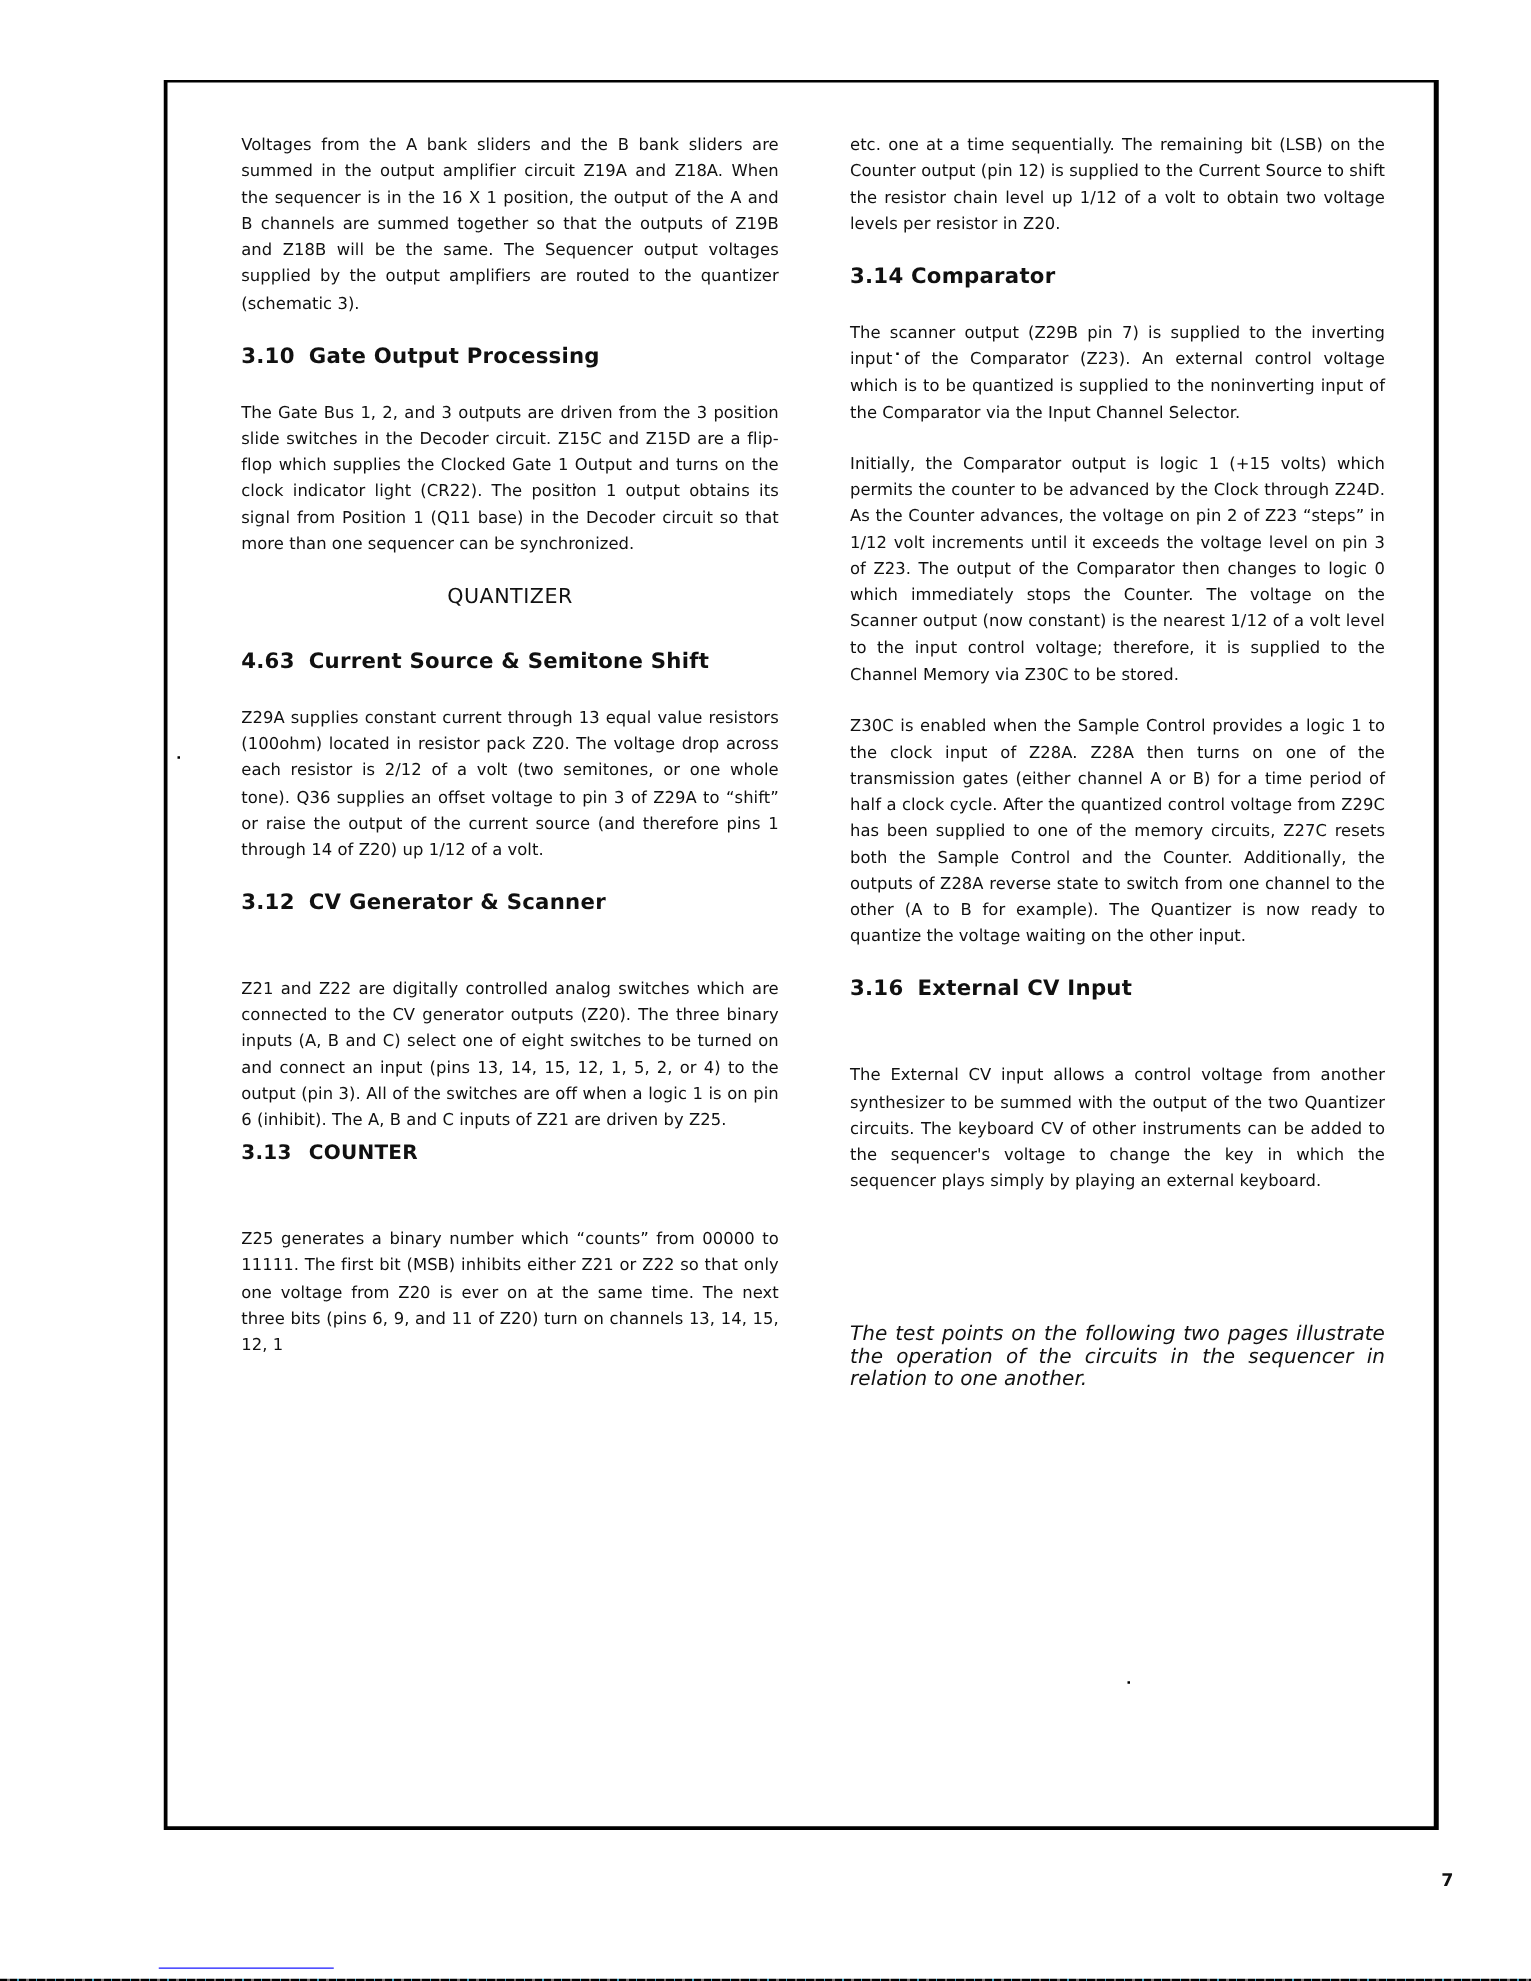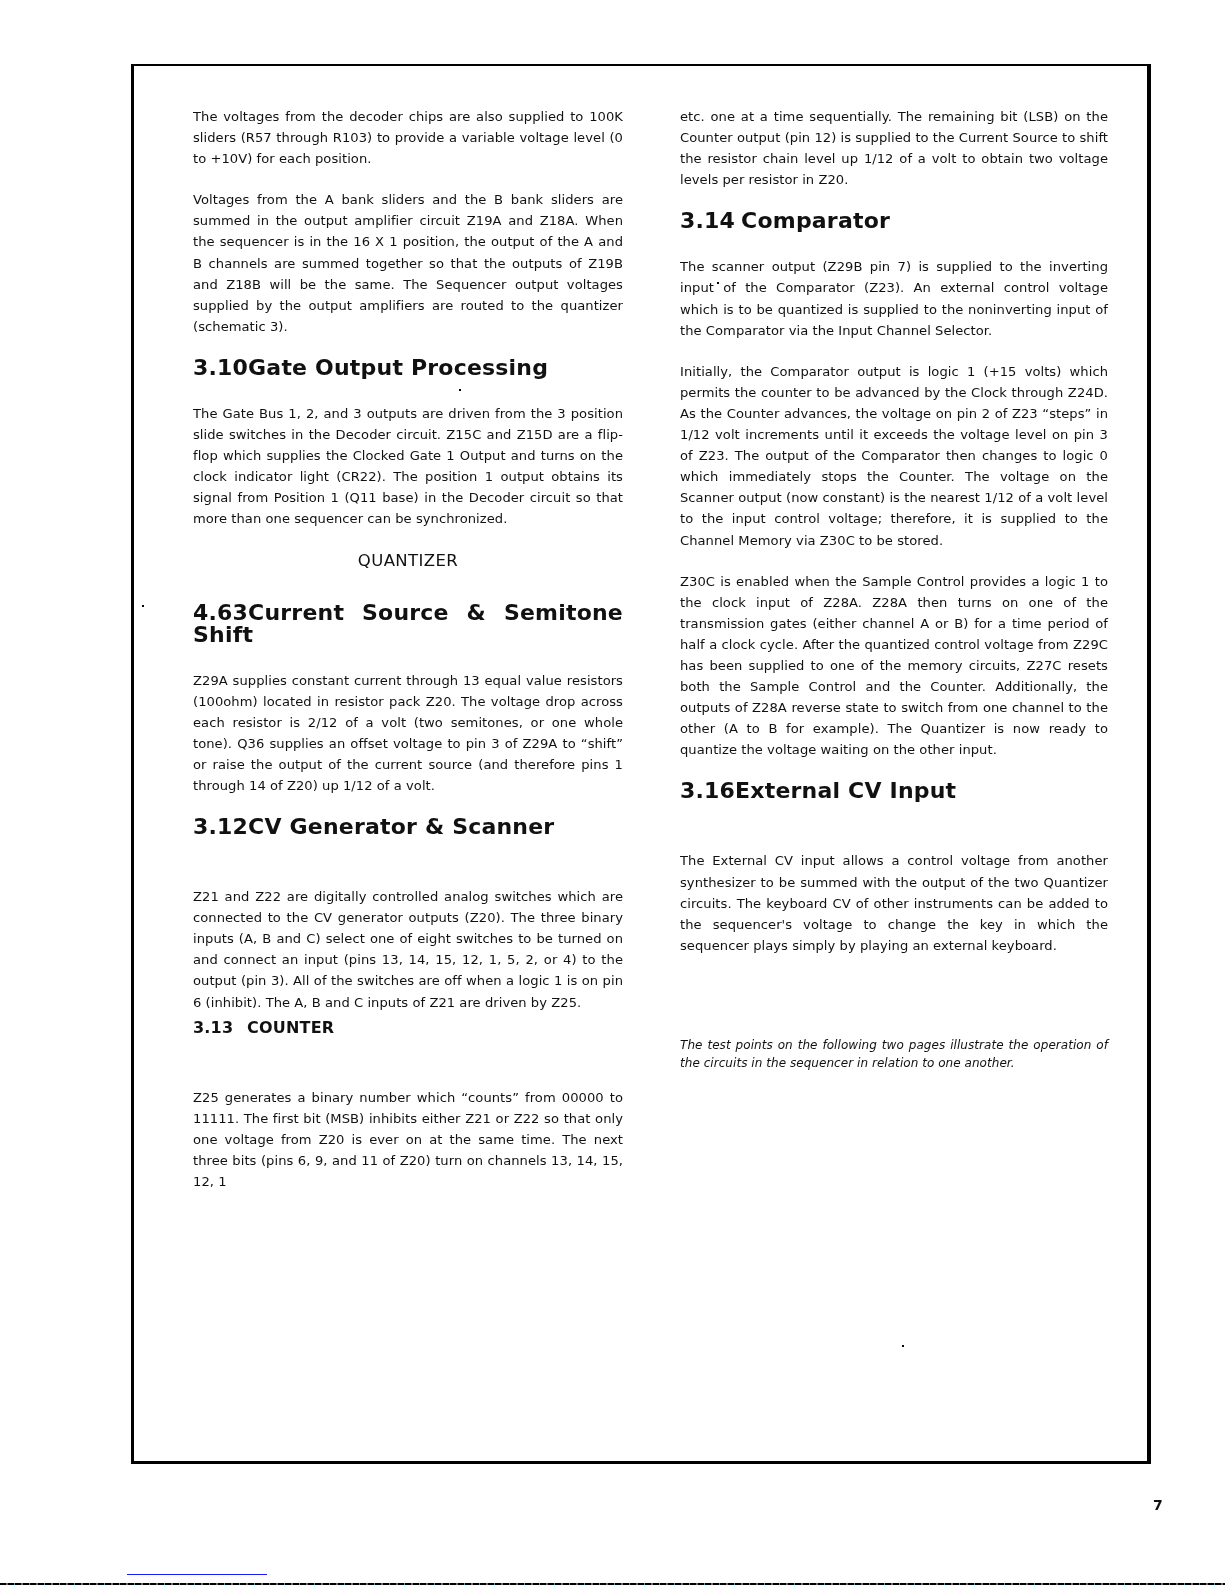--- a/index.html
+++ b/index.html
@@ -37,21 +37,21 @@
     letter-spacing: 0.05px;
   }
   .col-left { left: 193px; }
   .col-right { left: 680px; width: 428px; }
   .para {
     margin: 0 0 20px 0;
   }
   .para.tight { margin-bottom: 0; margin-top: 48px; }
   .heading {
     font-weight: bold;
-    font-size: 22px;
+    font-size: 17px;
     line-height: 22px;
     margin: 0 0 24px 0;
     letter-spacing: 0.2px;
   }
   .heading .num {
     display: inline-block;
     min-width: 54px;
   }
   .heading.compact .num { min-width: 0; margin-right: 6px; }
   .heading.counter {
@@ -62,22 +62,22 @@
   .part-title {
     font-weight: normal;
     font-size: 16.5px;
     line-height: 22px;
     text-align: center;
     margin: 14px 0 30px 0;
     letter-spacing: 0.4px;
   }
   .note {
     font-style: italic;
-    margin-top: 80px;
-    font-size: 12px;
+    margin-top: 102px;
+    font-size: 16px;
     line-height: 18px;
   }
   .page-number {
     position: absolute;
     left: 1153px;
     top: 1497px;
     font-weight: bold;
     font-size: 14px;
   }
   .blue-rule {
@@ -102,21 +102,20 @@
     height: 2px;
     background: #000;
   }
 </style>
 </head>
 <body>
 
 <div class="page-frame"></div>
 
 <div class="column col-left">
-  <p class="para">The voltages from the decoder chips are also supplied to 100K sliders (R57 through R103) to provide a variable voltage level (0 to +10V) for each position.</p>
   <p class="para">Voltages from the A bank sliders and the B bank sliders are summed in the output amplifier circuit Z19A and Z18A. When the sequencer is in the 16 X 1 position, the output of the A and B channels are summed together so that the outputs of Z19B and Z18B will be the same. The Sequencer output voltages supplied by the output amplifiers are routed to the quantizer (schematic 3).</p>
 
   <div class="heading">
     <span class="num">3.10</span><span>Gate Output Processing</span>
   </div>
   <p class="para">The Gate Bus 1, 2, and 3 outputs are driven from the 3 position slide switches in the Decoder circuit. Z15C and Z15D are a flip-flop which supplies the Clocked Gate 1 Output and turns on the clock indicator light (CR22). The position 1 output obtains its signal from Position 1 (Q11 base) in the Decoder circuit so that more than one sequencer can be synchronized.</p>
 
   <div class="part-title">QUANTIZER</div>
 
   <div class="heading">

